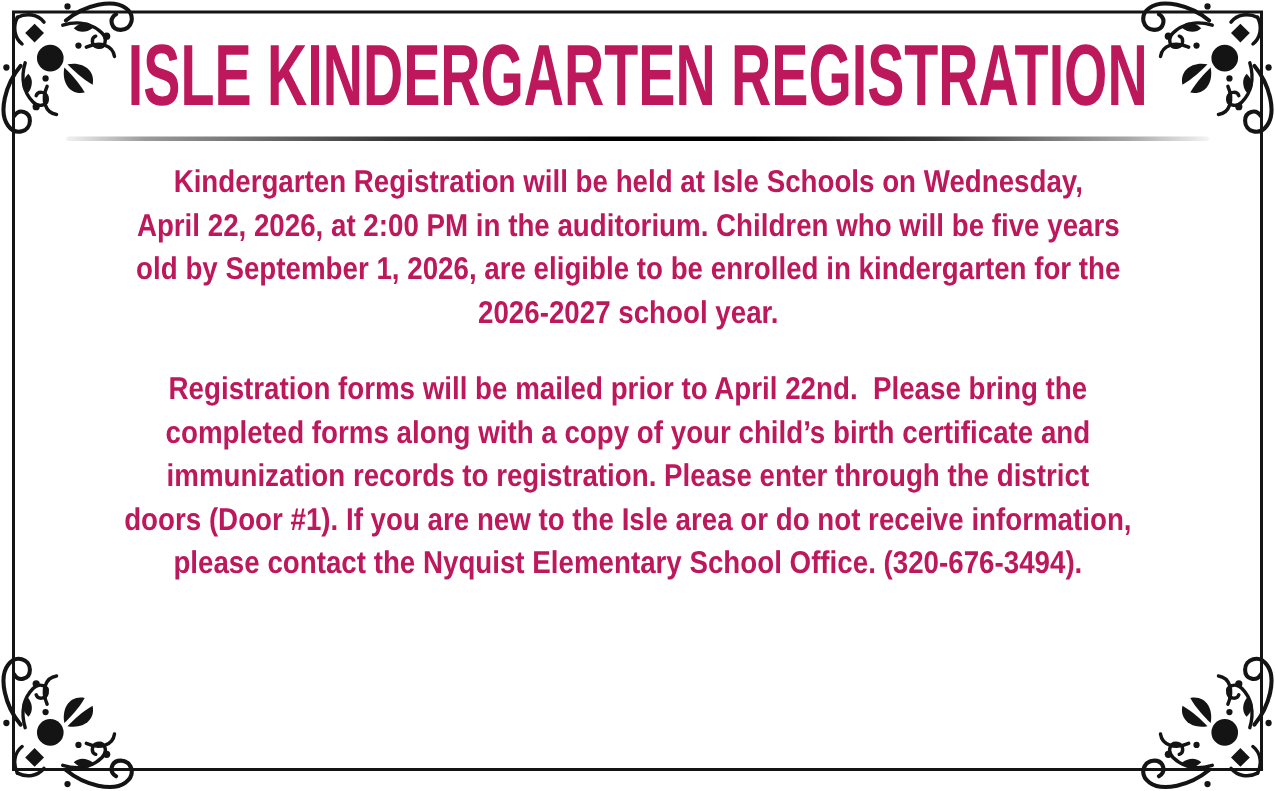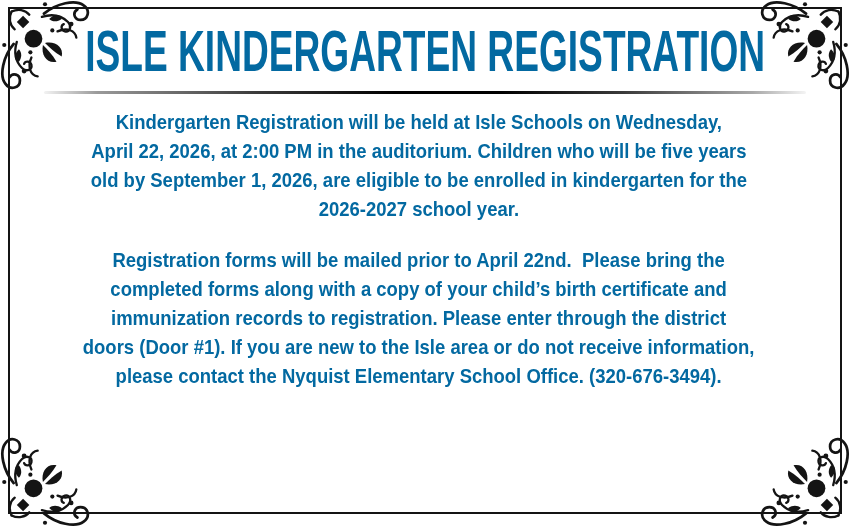--- a/index.html
+++ b/index.html
@@ -3,21 +3,21 @@
 <meta charset="utf-8">
 <style>
   html, body { margin: 0; padding: 0; background: #ffffff; }
   .ad {
     position: relative;
     width: 850px;
     height: 527px;
     background: #ffffff;
     overflow: hidden;
     font-family: "Liberation Sans", sans-serif;
-    color: #0369a1;
+    color: #be185d;
   }
   
   .frame {
     position: absolute;
     left: 8px; right: 8px; top: 7px; bottom: 13px;
     border: 2px solid #141414;
     pointer-events: none;
   }
   
   .corner {

